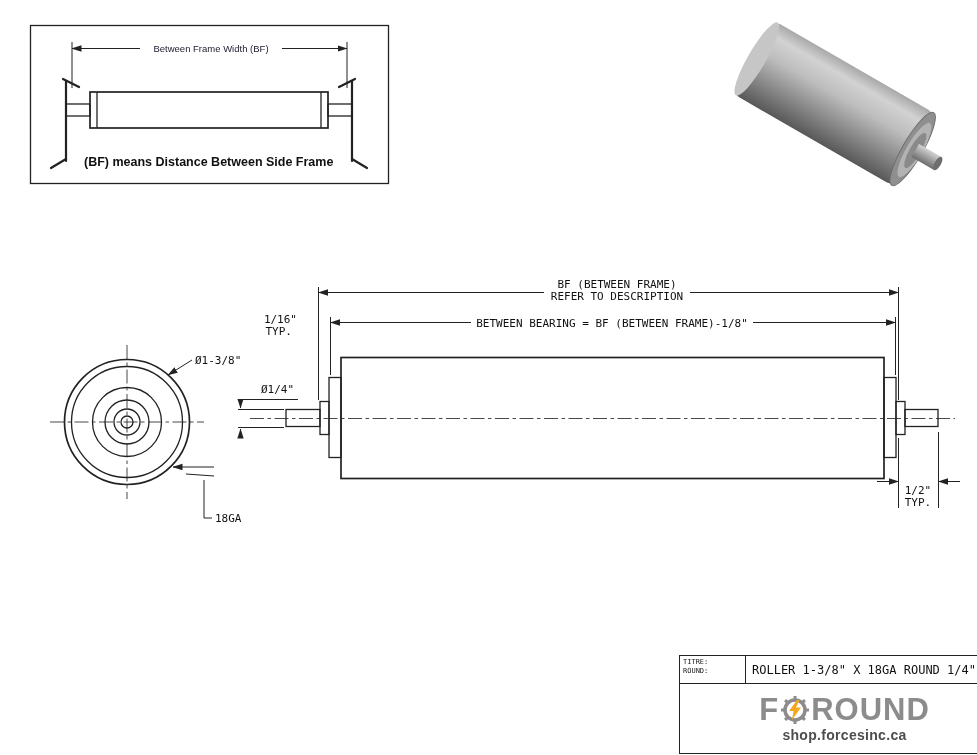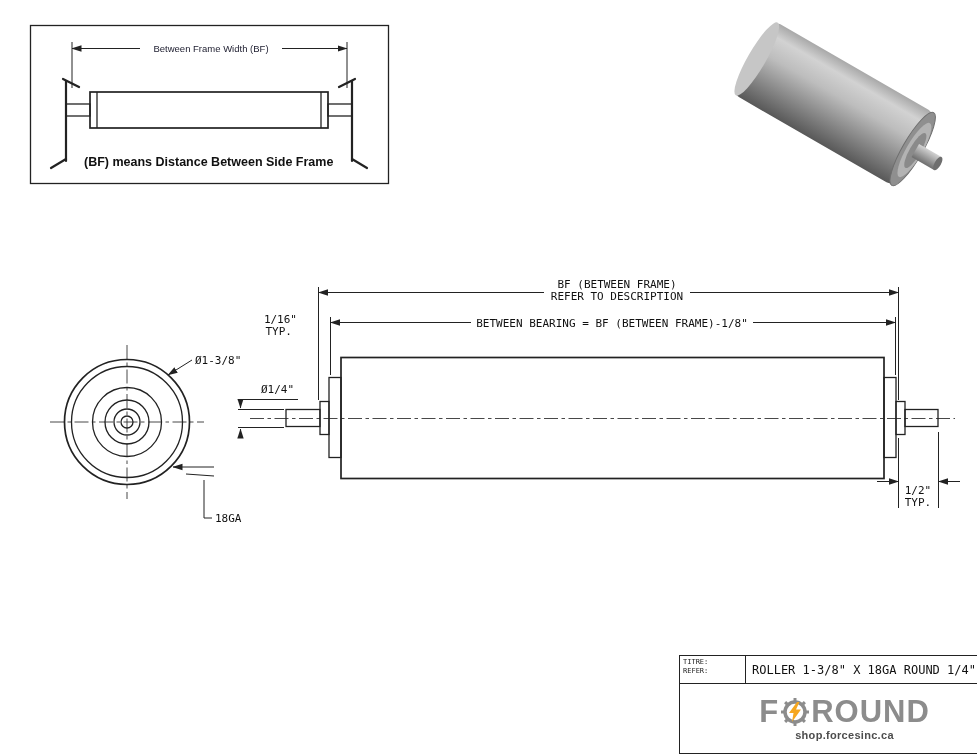--- a/index.html
+++ b/index.html
@@ -18,21 +18,21 @@
     box-sizing:border-box;background:#fff;}
   .tb-row1{height:28px;border-bottom:1px solid #222;display:flex;box-sizing:border-box;}
   .tb-labels{width:66px;border-right:1px solid #222;box-sizing:border-box;
     font-family:"DejaVu Sans Mono",monospace;font-size:7px;line-height:9px;color:#222;padding:2px 0 0 3px;}
   .tb-title{flex:1;display:flex;align-items:center;padding-left:6px;
     font-family:"DejaVu Sans Mono",monospace;font-size:12px;color:#111;white-space:nowrap;}
   .tb-logo-area{height:69px;display:flex;flex-direction:column;align-items:center;justify-content:center;}
   .brand{display:flex;align-items:center;font-family:"Liberation Sans",sans-serif;font-weight:bold;
     font-size:31px;line-height:1;color:#8c8c8c;letter-spacing:1px;}
   .gear{display:inline-flex;margin:0 1px;}
-  .site{font-family:"Liberation Sans",sans-serif;font-size:11px;font-weight:bold;color:#4d4d4d;
+  .site{font-family:"Liberation Sans",sans-serif;font-size:14px;font-weight:bold;color:#4d4d4d;
     letter-spacing:0.3px;margin-top:2px;}
 </style>
 </head>
 <body>
 
 <svg class="sheet" width="977" height="755" viewBox="0 0 977 755">
   <defs>
     <marker id="arrow" viewBox="0 0 10 10" refX="9.5" refY="5" markerWidth="10" markerHeight="10" markerUnits="userSpaceOnUse" orient="auto-start-reverse">
       <path d="M0,1.8 L10,5 L0,8.2 Z" fill="#222"></path>
     </marker>
@@ -164,21 +164,21 @@
       <text class="t" x="918" y="494" text-anchor="middle">1/2"</text>
       <text class="t" x="918" y="506" text-anchor="middle">TYP.</text>
     </g>
   </g>
 </svg>
 
 <div class="title-block">
   <div class="tb-row1">
     <div class="tb-labels">
       <div>TITRE:</div>
-      <div>REFER:</div>
+      <div>ROUND:</div>
     </div>
     <div class="tb-title">ROLLER 1-3/8" X 18GA ROUND 1/4"</div>
   </div>
   <div class="tb-logo-area">
     <div class="brand">
       <span>F</span>
       <span class="gear">
         <svg width="30" height="30" viewBox="0 0 30 30">
           <g stroke="#8c8c8c" stroke-width="3">
             <line x1="29" y1="15" x2="25" y2="15"></line>

